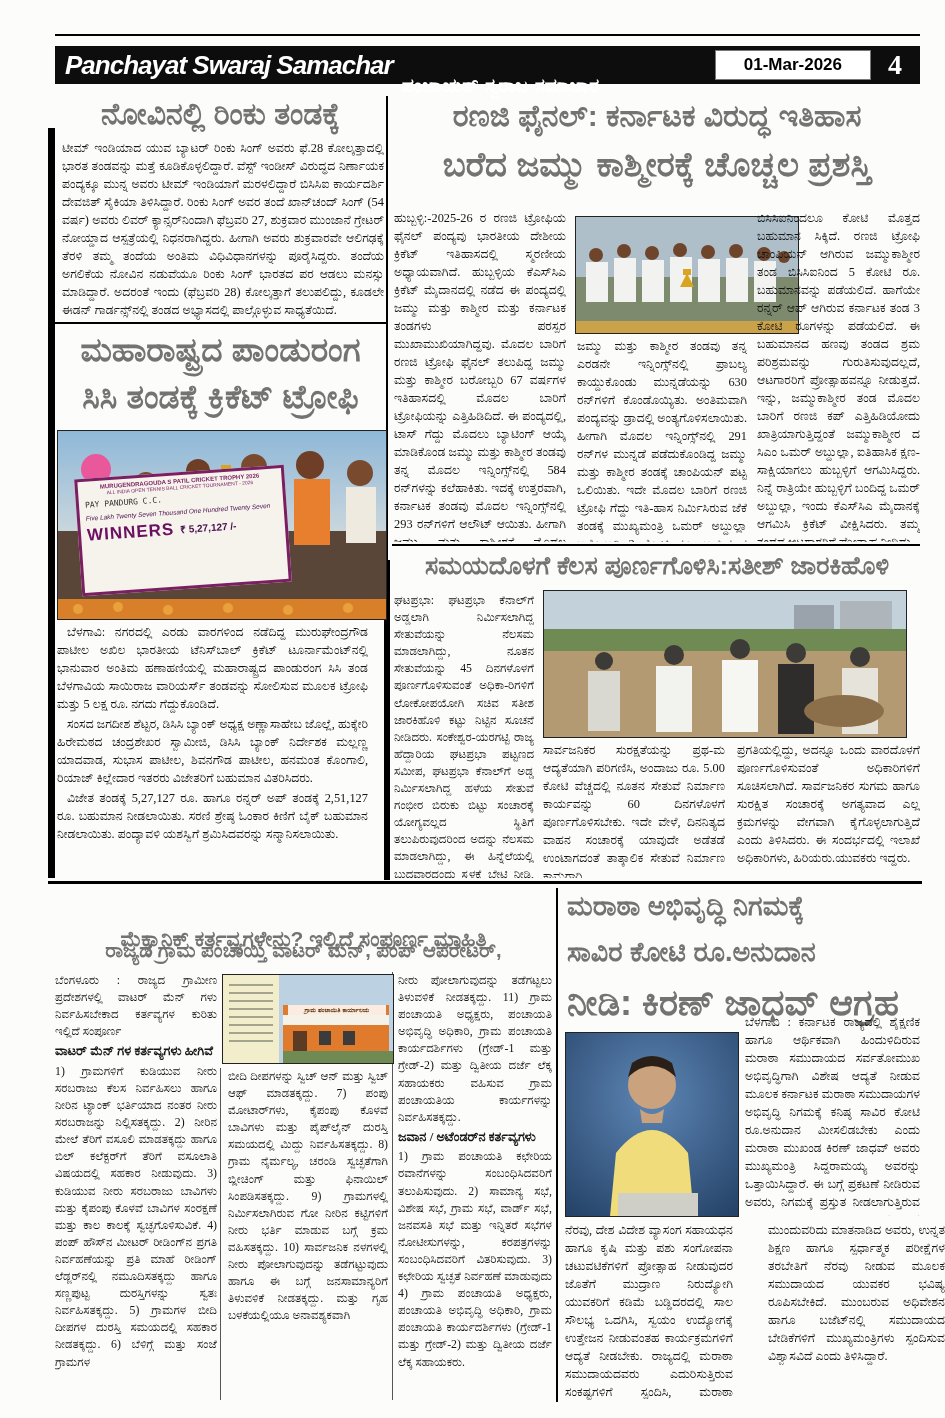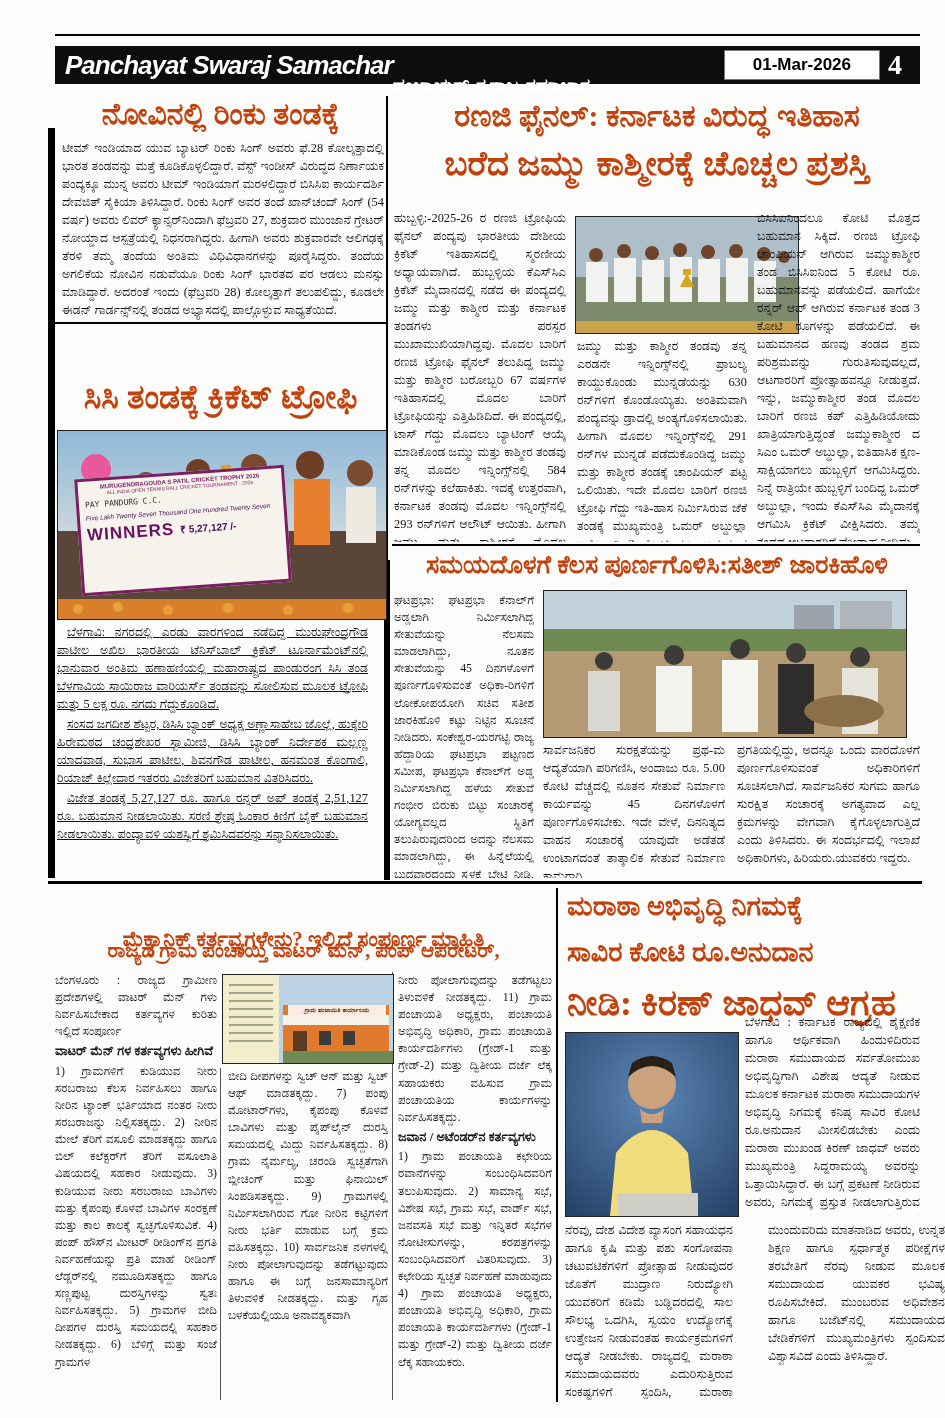--- a/index.html
+++ b/index.html
@@ -1,28 +1,28 @@
 <!DOCTYPE html>
 <html><head>
 <meta charset="utf-8">
 <style>
   html,body{margin:0;padding:0;background:#d9d9d9;}
   .page{position:relative;width:945px;height:1418px;margin:0 auto;background:#fcfcfa;overflow:hidden;
         font-family:"Liberation Serif","DejaVu Serif",serif;color:#141414;}
   .abs{position:absolute;}
   .rule-h{position:absolute;background:#000;}
   .rule-v{position:absolute;background:#000;}
-  .headline{font-family:Liberation Serif, serif;font-weight:bold;color:#c2410c;
+  .headline{font-family:Liberation Sans, sans-serif;font-weight:bold;color:#737373;
             text-align:center;line-height:1.06;letter-spacing:0;}
   .bodytext{font-size:12.4px;line-height:1.45;text-align:justify;overflow:hidden;}
-  .bodytext p{margin:0 17px 2px 0;text-indent:10px;text-decoration:underline;}
+  .bodytext p{margin:0 17px 2px 0;text-indent:10px;}
   .subhead{font-weight:bold;font-size:12.8px;margin:2px 0;}
   
   .masthead{position:absolute;left:55px;top:46px;width:865px;height:38px;background:#0d0d0d;color:#fff;
-            display:flex;align-items:center;box-sizing:border-box;padding:0 10px;gap:0;}
+            display:flex;align-items:center;box-sizing:border-box;padding:0 10px;gap:9px;}
   .mast-en{font-family:"Liberation Sans","DejaVu Sans",sans-serif;font-weight:bold;font-style:italic;
            font-size:26px;letter-spacing:-1px;white-space:nowrap;}
   .mast-kn{font-family:"DejaVu Sans",sans-serif;font-weight:bold;font-size:19px;white-space:nowrap;margin-top:40px;}
   .mast-date{margin-left:auto;background:#fff;color:#000;font-family:"Liberation Sans",sans-serif;
              font-weight:bold;font-size:17px;padding:4px 28px;border:1px solid #777;}
   .mast-page{font-family:"Liberation Serif",serif;font-weight:bold;font-size:28px;padding:0 8px;}
   
   .photo{position:absolute;overflow:hidden;border:1px solid #222;background:#9db3c4;}
   .photo svg{display:block;width:100%;height:100%;}
   .cheque-overlay{position:absolute;left:6%;top:22%;width:64%;height:62%;background:#f6f3ec;
@@ -57,20 +57,21 @@
   <div class="rule-h" style="left:55px;top:322px;width:331px;height:2px;"></div>
   <div class="rule-h" style="left:392px;top:544px;width:528px;height:2px;"></div>
   <div class="rule-h" style="left:48px;top:881px;width:874px;height:3px;"></div>
   <div class="rule-v" style="left:556px;top:888px;width:2px;height:514px;"></div>
   <div class="rule-v" style="left:220px;top:1068px;width:1px;height:332px;background:#555;"></div>
   <div class="rule-v" style="left:392px;top:972px;width:1px;height:428px;background:#555;"></div>
 
   <div class="abs headline" style="left:55px;top:98px;width:331px;font-size:30px;">ನೋವಿನಲ್ಲಿ ರಿಂಕು ತಂಡಕ್ಕೆ</div>
   <div class="abs bodytext" style="left:62px;top:140px;width:322px;height:180px;">ಟೀಮ್ ಇಂಡಿಯಾದ ಯುವ ಬ್ಯಾಟರ್ ರಿಂಕು ಸಿಂಗ್ ಅವರು ಫೆ.28 ಕೋಲ್ಕತ್ತಾದಲ್ಲಿ ಭಾರತ ತಂಡವನ್ನು ಮತ್ತೆ ಕೂಡಿಕೊಳ್ಳಲಿದ್ದಾರೆ. ವೆಸ್ಟ್ ಇಂಡೀಸ್ ವಿರುದ್ಧದ ನಿರ್ಣಾಯಕ ಪಂದ್ಯಕ್ಕೂ ಮುನ್ನ ಅವರು ಟೀಮ್ ಇಂಡಿಯಾಗೆ ಮರಳಲಿದ್ದಾರೆ ಬಿಸಿಸಿಐ ಕಾರ್ಯದರ್ಶಿ ದೇವಜಿತ್ ಸೈಕಿಯಾ ತಿಳಿಸಿದ್ದಾರೆ. ರಿಂಕು ಸಿಂಗ್ ಅವರ ತಂದೆ ಖಾನ್‌ಚಂದ್ ಸಿಂಗ್ (54 ವರ್ಷ) ಅವರು ಲಿವರ್ ಕ್ಯಾನ್ಸರ್‌ನಿಂದಾಗಿ ಫೆಬ್ರವರಿ 27, ಶುಕ್ರವಾರ ಮುಂಜಾನೆ ಗ್ರೇಟರ್ ನೋಯ್ಡಾದ ಆಸ್ಪತ್ರೆಯಲ್ಲಿ ನಿಧನರಾಗಿದ್ದರು. ಹೀಗಾಗಿ ಅವರು ಶುಕ್ರವಾರವೇ ಆಲಿಗಢಕ್ಕೆ ತೆರಳಿ ತಮ್ಮ ತಂದೆಯ ಅಂತಿಮ ವಿಧಿವಿಧಾನಗಳನ್ನು ಪೂರೈಸಿದ್ದರು. ತಂದೆಯ ಅಗಲಿಕೆಯ ನೋವಿನ ನಡುವೆಯೂ ರಿಂಕು ಸಿಂಗ್ ಭಾರತದ ಪರ ಆಡಲು ಮನಸ್ಸು ಮಾಡಿದ್ದಾರೆ. ಅದರಂತೆ ಇಂದು (ಫೆಬ್ರವರಿ 28) ಕೋಲ್ಕತ್ತಾಗೆ ತಲುಪಲಿದ್ದು, ಕೂಡಲೇ ಈಡನ್ ಗಾರ್ಡನ್ಸ್‌ನಲ್ಲಿ ತಂಡದ ಅಭ್ಯಾಸದಲ್ಲಿ ಪಾಲ್ಗೊಳ್ಳುವ ಸಾಧ್ಯತೆಯಿದೆ.</div>
 
+  <div class="abs headline" style="left:55px;top:333px;width:331px;font-size:33px;">ಮಹಾರಾಷ್ಟ್ರದ ಪಾಂಡುರಂಗ</div>
   <div class="abs headline" style="left:55px;top:380px;width:331px;font-size:33px;">ಸಿಸಿ ತಂಡಕ್ಕೆ ಕ್ರಿಕೆಟ್ ಟ್ರೋಫಿ</div>
 
   <div class="photo" style="left:57px;top:430px;width:328px;height:188px;">
     <svg viewBox="0 0 328 188" preserveAspectRatio="none">
       <defs>
         <linearGradient id="sky1" x1="0" y1="0" x2="0" y2="1">
           <stop offset="0" stop-color="#8fb8d8"></stop>
             <stop offset="1" stop-color="#cfd9dd"></stop>
         </linearGradient>
       </defs>
@@ -171,21 +172,21 @@
       <rect x="44" y="80" width="32" height="60" fill="#d9d9d2"></rect>
       <rect x="112" y="75" width="36" height="66" fill="#f2f2ee"></rect>
       <rect x="178" y="69" width="36" height="72" fill="#f6f6f2"></rect>
       <rect x="234" y="73" width="36" height="70" fill="#2e2d2b"></rect>
       <rect x="298" y="77" width="36" height="66" fill="#e6e4da"></rect>
       <ellipse cx="300" cy="120" rx="40" ry="16" fill="#8a6f4a"></ellipse>
     </svg>
   </div>
 
   <div class="abs bodytext" style="left:394px;top:592px;width:140px;height:286px;font-size:11.8px;">ಘಟಪ್ರಭಾ: ಘಟಪ್ರಭಾ ಕೆನಾಲ್‌ಗೆ ಅಡ್ಡಲಾಗಿ ನಿರ್ಮಿಸಲಾಗಿದ್ದ ಸೇತುವೆಯನ್ನು ನೆಲಸಮ ಮಾಡಲಾಗಿದ್ದು, ನೂತನ ಸೇತುವೆಯನ್ನು 45 ದಿನಗಳೊಳಗೆ ಪೂರ್ಣಗೊಳಿಸುವಂತೆ ಅಧಿಕಾ-ರಿಗಳಿಗೆ ಲೋಕೋಪಯೋಗಿ ಸಚಿವ ಸತೀಶ ಜಾರಕಿಹೊಳಿ ಕಟ್ಟು ನಿಟ್ಟಿನ ಸೂಚನೆ ನೀಡಿದರು. ಸಂಕೇಶ್ವರ-ಯರಗಟ್ಟಿ ರಾಜ್ಯ ಹೆದ್ದಾರಿಯ ಘಟಪ್ರಭಾ ಪಟ್ಟಣದ ಸಮೀಪ, ಘಟಪ್ರಭಾ ಕೆನಾಲ್‌ಗೆ ಅಡ್ಡ ನಿರ್ಮಿಸಲಾಗಿದ್ದ ಹಳೆಯ ಸೇತುವೆ ಗಂಭೀರ ಬಿರುಕು ಬಿಟ್ಟು ಸಂಚಾರಕ್ಕೆ ಯೋಗ್ಯವಲ್ಲದ ಸ್ಥಿತಿಗೆ ತಲುಪಿರುವುದರಿಂದ ಅದನ್ನು ನೆಲಸಮ ಮಾಡಲಾಗಿದ್ದು, ಈ ಹಿನ್ನೆಲೆಯಲ್ಲಿ ಬುಧವಾರದಂದು ಸ್ಥಳಕ್ಕೆ ಭೇಟಿ ನೀಡಿ, ಪರಿಸ್ಥಿತಿಯನ್ನು ಪರಿಶೀಲಿಸಿ ಅಧಿಕಾರಿಗಳಿಗೆ ಸೂಚನೆ ನೀಡಿದರು.</div>
-  <div class="abs bodytext" style="left:543px;top:742px;width:182px;height:136px;">ಸಾರ್ವಜನಿಕರ ಸುರಕ್ಷತೆಯನ್ನು ಪ್ರಥ-ಮ ಆದ್ಯತೆಯಾಗಿ ಪರಿಗಣಿಸಿ, ಅಂದಾಜು ರೂ. 5.00 ಕೋಟಿ ವೆಚ್ಚದಲ್ಲಿ ನೂತನ ಸೇತುವೆ ನಿರ್ಮಾಣ ಕಾರ್ಯವನ್ನು 45 ದಿನಗಳೊಳಗೆ ಪೂರ್ಣಗೊಳಿಸಬೇಕು. ಇದೇ ವೇಳೆ, ದಿನನಿತ್ಯದ ವಾಹನ ಸಂಚಾರಕ್ಕೆ ಯಾವುದೇ ಅಡೆತಡೆ ಉಂಟಾಗದಂತೆ ತಾತ್ಕಾಲಿಕ ಸೇತುವೆ ನಿರ್ಮಾಣ ಕಾಮಗಾರಿ</div>
+  <div class="abs bodytext" style="left:543px;top:742px;width:182px;height:136px;">ಸಾರ್ವಜನಿಕರ ಸುರಕ್ಷತೆಯನ್ನು ಪ್ರಥ-ಮ ಆದ್ಯತೆಯಾಗಿ ಪರಿಗಣಿಸಿ, ಅಂದಾಜು ರೂ. 5.00 ಕೋಟಿ ವೆಚ್ಚದಲ್ಲಿ ನೂತನ ಸೇತುವೆ ನಿರ್ಮಾಣ ಕಾರ್ಯವನ್ನು 60 ದಿನಗಳೊಳಗೆ ಪೂರ್ಣಗೊಳಿಸಬೇಕು. ಇದೇ ವೇಳೆ, ದಿನನಿತ್ಯದ ವಾಹನ ಸಂಚಾರಕ್ಕೆ ಯಾವುದೇ ಅಡೆತಡೆ ಉಂಟಾಗದಂತೆ ತಾತ್ಕಾಲಿಕ ಸೇತುವೆ ನಿರ್ಮಾಣ ಕಾಮಗಾರಿ</div>
   <div class="abs bodytext" style="left:737px;top:742px;width:183px;height:136px;">ಪ್ರಗತಿಯಲ್ಲಿದ್ದು, ಅದನ್ನೂ ಒಂದು ವಾರದೊಳಗೆ ಪೂರ್ಣಗೊಳಿಸುವಂತೆ ಅಧಿಕಾರಿಗಳಿಗೆ ಸೂಚಿಸಲಾಗಿದೆ. ಸಾರ್ವಜನಿಕರ ಸುಗಮ ಹಾಗೂ ಸುರಕ್ಷಿತ ಸಂಚಾರಕ್ಕೆ ಅಗತ್ಯವಾದ ಎಲ್ಲ ಕ್ರಮಗಳನ್ನು ವೇಗವಾಗಿ ಕೈಗೊಳ್ಳಲಾಗುತ್ತಿದೆ ಎಂದು ತಿಳಿಸಿದರು. ಈ ಸಂದರ್ಭದಲ್ಲಿ ಇಲಾಖೆ ಅಧಿಕಾರಿಗಳು, ಹಿರಿಯರು.ಯುವಕರು ಇದ್ದರು.</div>
 
   <div class="abs headline" style="left:55px;top:892px;width:497px;font-size:20px;margin-top:48px;">ರಾಜ್ಯದ ಗ್ರಾಮ ಪಂಚಾಯ್ತಿ ವಾಟರ್ ಮೆನ್, ಪಂಪ್ ಆಪರೇಟರ್,</div>
   <div class="abs headline" style="left:55px;top:928px;width:497px;font-size:21px;">ಮೆಕ್ಯಾನಿಕ್ ಕರ್ತವ್ಯಗಳೇನು? ಇಲ್ಲಿದೆ ಸಂಪೂರ್ಣ ಮಾಹಿತಿ</div>
 
   <div class="abs bodytext" style="left:55px;top:972px;width:162px;height:428px;font-size:11.8px;">
     <span>ಬೆಂಗಳೂರು : ರಾಜ್ಯದ ಗ್ರಾಮೀಣ ಪ್ರದೇಶಗಳಲ್ಲಿ ವಾಟರ್ ಮೆನ್ ಗಳು ನಿರ್ವಹಿಸಬೇಕಾದ ಕರ್ತವ್ಯಗಳ ಕುರಿತು ಇಲ್ಲಿದೆ ಸಂಪೂರ್ಣ</span>
     <div class="subhead">ವಾಟರ್ ಮೆನ್ ಗಳ ಕರ್ತವ್ಯಗಳು ಹೀಗಿವೆ</div>
     <span>1) ಗ್ರಾಮಗಳಿಗೆ ಕುಡಿಯುವ ನೀರು ಸರಬರಾಜು ಕೆಲಸ ನಿರ್ವಹಿಸಲು ಹಾಗೂ ನೀರಿನ ಟ್ಯಾಂಕ್ ಭರ್ತಿಯಾದ ನಂತರ ನೀರು ಸರಬರಾಜನ್ನು ನಿಲ್ಲಿಸತಕ್ಕದ್ದು. 2) ನೀರಿನ ಮೇಲೆ ತೆರಿಗೆ ವಸೂಲಿ ಮಾಡತಕ್ಕದ್ದು ಹಾಗೂ ಬಿಲ್ ಕಲೆಕ್ಟರ್‌ಗೆ ತೆರಿಗೆ ವಸೂಲಾತಿ ವಿಷಯದಲ್ಲಿ ಸಹಕಾರ ನೀಡುವುದು. 3) ಕುಡಿಯುವ ನೀರು ಸರಬರಾಜು ಬಾವಿಗಳು ಮತ್ತು ಕೈಪಂಪು ಕೊಳವೆ ಬಾವಿಗಳ ಸಂರಕ್ಷಣೆ ಮತ್ತು ಕಾಲ ಕಾಲಕ್ಕೆ ಸ್ವಚ್ಛಗೊಳಿಸುವಿಕೆ. 4) ಪಂಪ್ ಹೌಸ್‌ನ ಮೀಟರ್ ರೀಡಿಂಗ್‌ನ ಪ್ರಗತಿ ನಿರ್ವಹಣೆಯನ್ನು ಪ್ರತಿ ಮಾಹೆ ರೀಡಿಂಗ್ ಲೆಡ್ಜರ್‌ನಲ್ಲಿ ನಮೂದಿಸತಕ್ಕದ್ದು ಹಾಗೂ ಸಣ್ಣಪುಟ್ಟ ದುರಸ್ತಿಗಳನ್ನು ಸ್ವತಃ ನಿರ್ವಹಿಸತಕ್ಕದ್ದು. 5) ಗ್ರಾಮಗಳ ಬೀದಿ ದೀಪಗಳ ದುರಸ್ತಿ ಸಮಯದಲ್ಲಿ ಸಹಕಾರ ನೀಡತಕ್ಕದ್ದು. 6) ಬೆಳಿಗ್ಗೆ ಮತ್ತು ಸಂಜೆ ಗ್ರಾಮಗಳ</span>
   </div>

